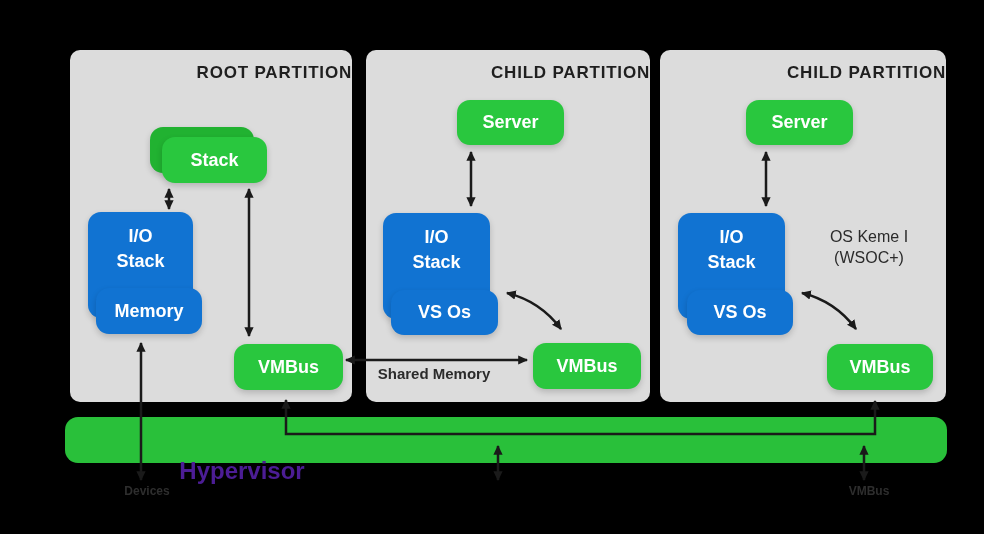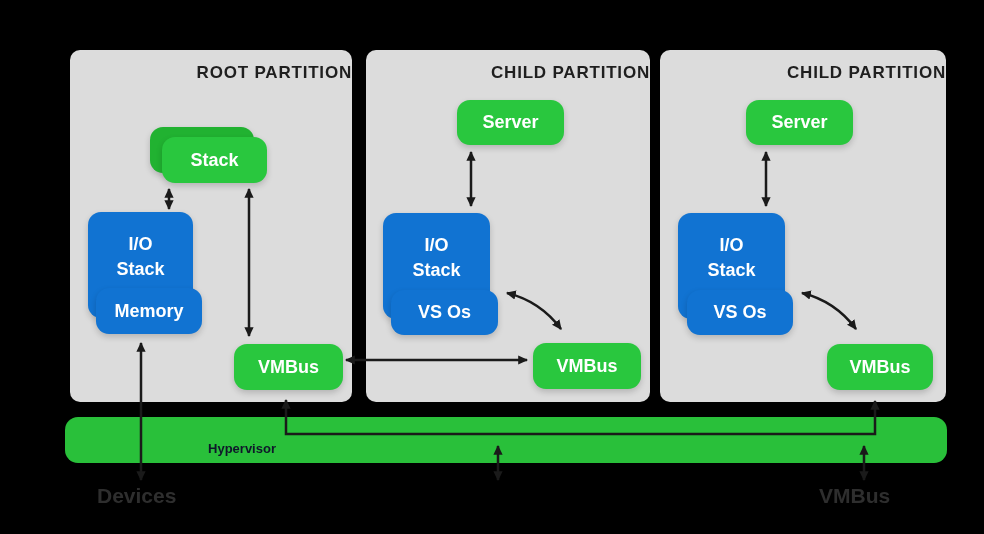--- a/index.html
+++ b/index.html
@@ -15,32 +15,32 @@
     font-size:17px;font-weight:800;letter-spacing:.8px;color:#1f1f1f;
   }
   .box{
     position:absolute;display:flex;align-items:center;justify-content:center;
     color:#ffffff;font-weight:700;font-size:18px;border-radius:13px;
     box-shadow:0 3px 6px rgba(0,0,0,.18);
   }
   .green{background:#29c73e;}
   .green-dark{background:#21b231;}
   .blue{background:#1173d2;}
-  .io{flex-direction:column;justify-content:flex-start;padding-top:20px;line-height:25px;box-sizing:border-box;text-align:center;}
+  .io{flex-direction:column;justify-content:flex-start;padding-top:12px;line-height:25px;box-sizing:border-box;text-align:center;}
   .io span{display:block;}
   .hbar{
     position:absolute;left:65px;top:417px;width:882px;height:46px;
     background:#29c03a;border-radius:13px;z-index:1;
   }
   .hbar span{
-    position:absolute;left:112px;top:24px;width:130px;text-align:center;
-    font-size:13px;font-weight:700;color:#0f172a;
+    position:absolute;left:112px;top:40px;width:130px;text-align:center;
+    font-size:24px;font-weight:700;color:#4c1d95;
   }
   .hw{
-    position:absolute;top:484px;text-align:left;font-size:21px;font-weight:700;
+    position:absolute;top:484px;text-align:center;font-size:12px;font-weight:700;
     color:#2e2e2e;z-index:2;
   }
   .shared{
     position:absolute;left:359px;top:365px;width:150px;text-align:center;
     font-size:15px;font-weight:600;color:#2b2b2b;z-index:3;
   }
   .note{
     position:absolute;left:788px;top:226px;width:162px;text-align:center;
     font-size:16px;font-weight:500;color:#2b2b2b;line-height:21px;z-index:3;
   }
@@ -83,22 +83,25 @@
 
   <div class="box green z3" style="left:746px;top:100px;width:107px;height:45px;">Server</div>
   <div class="box blue io z2" style="left:678px;top:213px;width:107px;height:106px;">
     <span>I/O</span>
     <span>Stack</span>
   </div>
   <div class="box blue z3" style="left:687px;top:290px;width:106px;height:45px;">VS Os</div>
   <div class="box green z3" style="left:827px;top:344px;width:106px;height:46px;">VMBus</div>
 
   <div class="note">
+    <span>OS Keme I</span>
+    <span>(WSOC+)</span>
   </div>
 
+  <div class="shared">Shared Memory</div>
 
   <div class="hbar">
     <span>Hypervisor</span>
   </div>
 
   <div class="hw" style="left:97px;width:100px;">Devices</div>
   <div class="hw" style="left:819px;width:100px;">VMBus</div>
 
   <svg class="arrows" width="984" height="534" viewBox="0 0 984 534">
     <defs>

